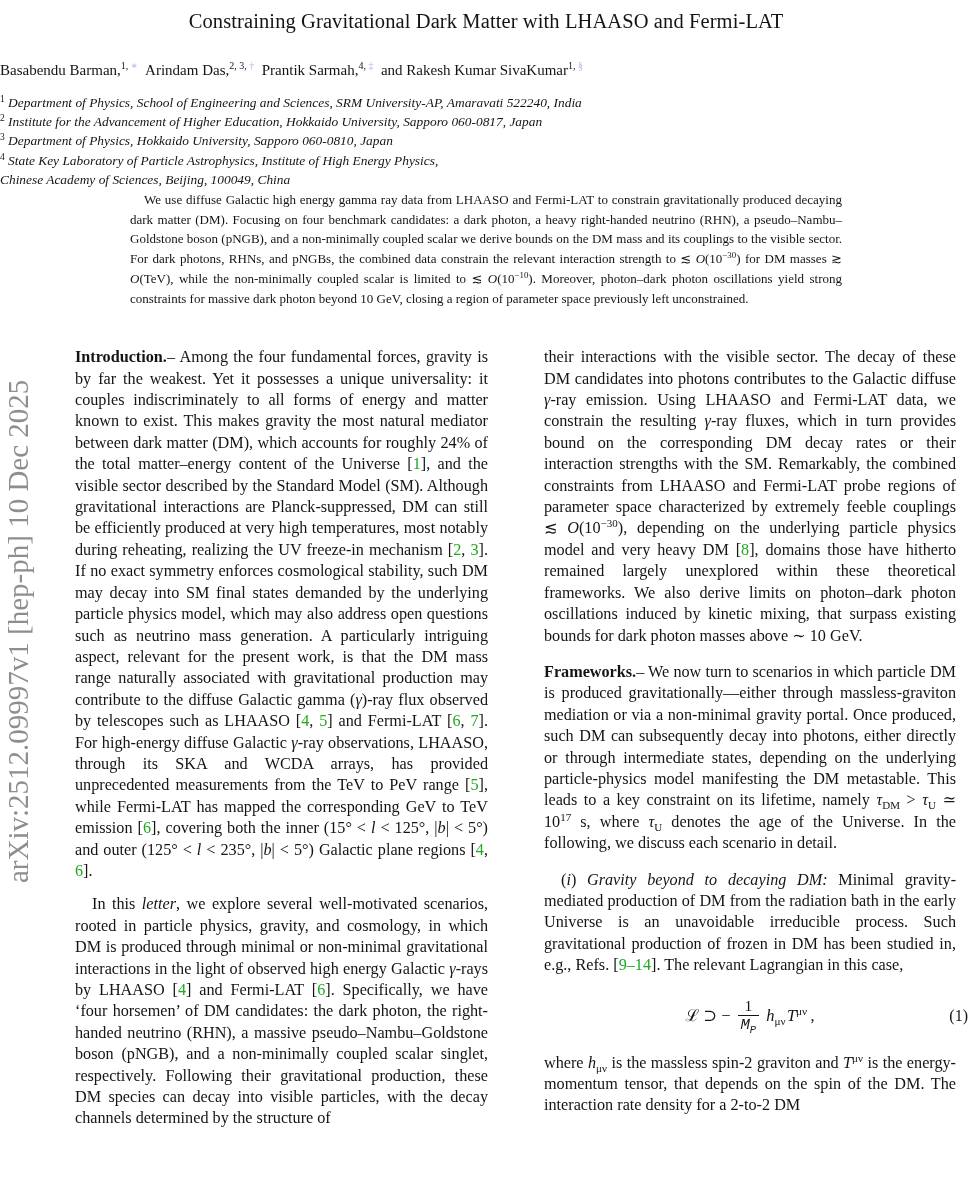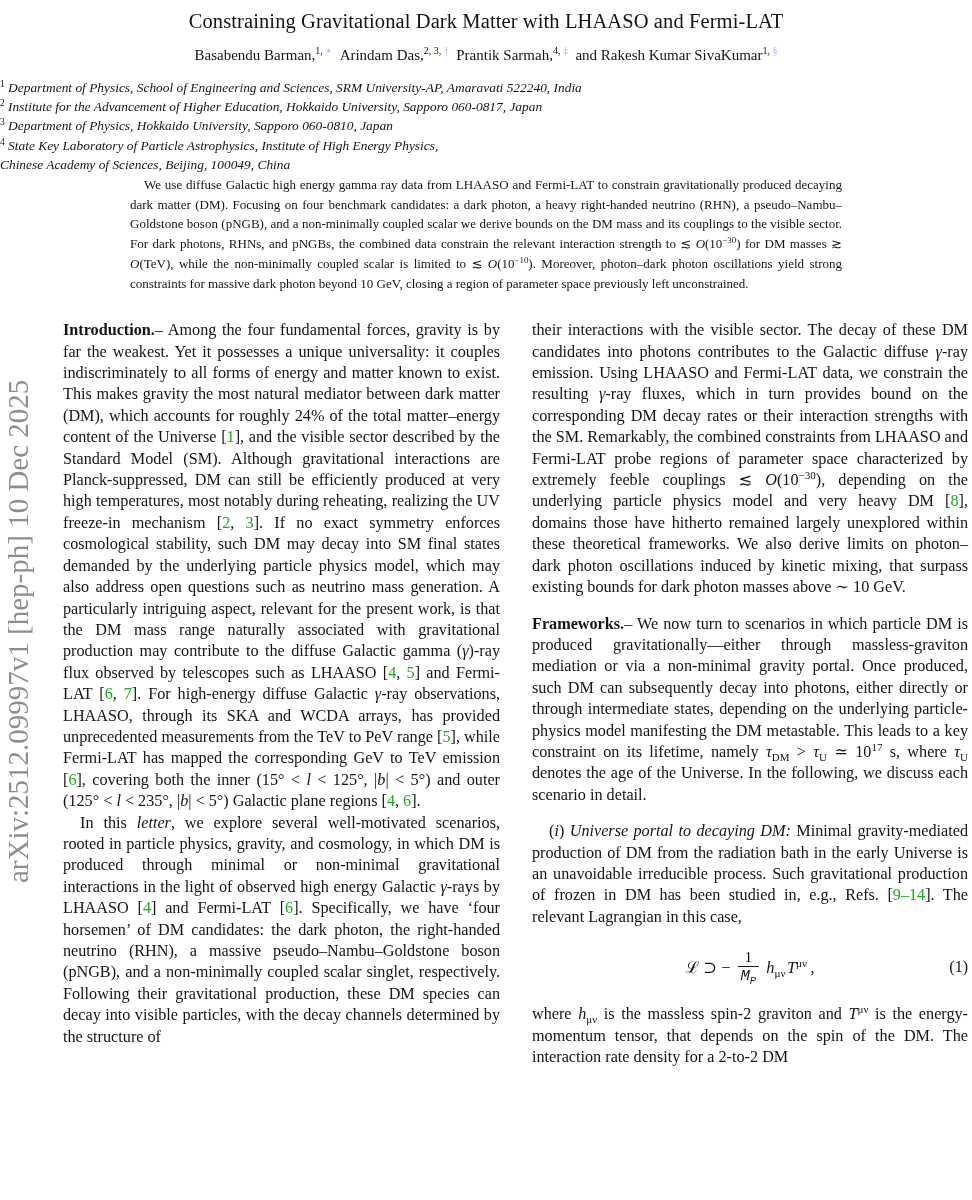--- a/index.html
+++ b/index.html
@@ -30,22 +30,21 @@
     white-space:nowrap;
   }
   .title{
     margin:10px 40px 0 40px;
     text-align:center;
     font-size:20.5px;
     font-weight:normal;
     letter-spacing:.1px;
   }
   .authors{
-    margin-top:14px;
-    text-align:center;
+    margin-top:29px;
     font-size:15px;
   }
   .authors sup{font-size:10px;line-height:0;}
   .fnmark{color:var(--fnmark);}
   .affiliations{
     margin-top:14px;
     text-align:left;
     font-style:italic;
     font-size:13.4px;
     line-height:19.2px;
@@ -64,21 +63,21 @@
     gap:32px;
     padding-left:63px;
     padding-right:4px;
     margin-top:27px;
     font-size:16.2px;
     line-height:21.4px;
     text-align:justify;
   }
   .col-left{width:437px;}
   .col-right{width:436px;}
-  .para{margin:0;}
+  .para{margin:12px;}
   .para.indent{text-indent:17px;}
   .para.gap{margin-top:15px;}
   .cite{color:var(--cite);}
   sup,sub{font-size:68%;line-height:0;}
   
   .equation{
     position:relative;
     margin:16px 0 14px 0;
     display:flex;
     align-items:center;
@@ -124,21 +123,21 @@
   <div class="abstract">We use diffuse Galactic high energy gamma ray data from LHAASO and Fermi-LAT to constrain gravitationally produced decaying dark matter (DM). Focusing on four benchmark candidates: a dark photon, a heavy right-handed neutrino (RHN), a pseudo–Nambu–Goldstone boson (pNGB), and a non-minimally coupled scalar we derive bounds on the DM mass and its couplings to the visible sector. For dark photons, RHNs, and pNGBs, the combined data constrain the relevant interaction strength to ≲ <i>O</i>(10<sup>−30</sup>) for DM masses ≳ <i>O</i>(TeV), while the non-minimally coupled scalar is limited to ≲ <i>O</i>(10<sup>−10</sup>). Moreover, photon–dark photon oscillations yield strong constraints for massive dark photon beyond 10 GeV, closing a region of parameter space previously left unconstrained.</div>
 
   <div class="columns">
     <div class="col-left">
       <p class="para"><b>Introduction.</b>– Among the four fundamental forces, gravity is by far the weakest. Yet it possesses a unique universality: it couples indiscriminately to all forms of energy and matter known to exist. This makes gravity the most natural mediator between dark matter (DM), which accounts for roughly 24% of the total matter–energy content of the Universe [<span class="cite">1</span>], and the visible sector described by the Standard Model (SM). Although gravitational interactions are Planck-suppressed, DM can still be efficiently produced at very high temperatures, most notably during reheating, realizing the UV freeze-in mechanism [<span class="cite">2</span>, <span class="cite">3</span>]. If no exact symmetry enforces cosmological stability, such DM may decay into SM final states demanded by the underlying particle physics model, which may also address open questions such as neutrino mass generation. A particularly intriguing aspect, relevant for the present work, is that the DM mass range naturally associated with gravitational production may contribute to the diffuse Galactic gamma (<i>γ</i>)-ray flux observed by telescopes such as LHAASO [<span class="cite">4</span>, <span class="cite">5</span>] and Fermi-LAT [<span class="cite">6</span>, <span class="cite">7</span>]. For high-energy diffuse Galactic <i>γ</i>-ray observations, LHAASO, through its SKA and WCDA arrays, has provided unprecedented measurements from the TeV to PeV range [<span class="cite">5</span>], while Fermi-LAT has mapped the corresponding GeV to TeV emission [<span class="cite">6</span>], covering both the inner (15° &lt; <i>l</i> &lt; 125°, |<i>b</i>| &lt; 5°) and outer (125° &lt; <i>l</i> &lt; 235°, |<i>b</i>| &lt; 5°) Galactic plane regions [<span class="cite">4</span>, <span class="cite">6</span>].</p>
       <p class="para indent">In this <i>letter</i>, we explore several well-motivated scenarios, rooted in particle physics, gravity, and cosmology, in which DM is produced through minimal or non-minimal gravitational interactions in the light of observed high energy Galactic <i>γ</i>-rays by LHAASO [<span class="cite">4</span>] and Fermi-LAT [<span class="cite">6</span>]. Specifically, we have ‘four horsemen’ of DM candidates: the dark photon, the right-handed neutrino (RHN), a massive pseudo–Nambu–Goldstone boson (pNGB), and a non-minimally coupled scalar singlet, respectively. Following their gravitational production, these DM species can decay into visible particles, with the decay channels determined by the structure of</p>
     </div>
     <div class="col-right">
       <p class="para">their interactions with the visible sector. The decay of these DM candidates into photons contributes to the Galactic diffuse <i>γ</i>-ray emission. Using LHAASO and Fermi-LAT data, we constrain the resulting <i>γ</i>-ray fluxes, which in turn provides bound on the corresponding DM decay rates or their interaction strengths with the SM. Remarkably, the combined constraints from LHAASO and Fermi-LAT probe regions of parameter space characterized by extremely feeble couplings ≲ <i>O</i>(10<sup>−30</sup>), depending on the underlying particle physics model and very heavy DM [<span class="cite">8</span>], domains those have hitherto remained largely unexplored within these theoretical frameworks. We also derive limits on photon–dark photon oscillations induced by kinetic mixing, that surpass existing bounds for dark photon masses above ∼ 10 GeV.</p>
       <p class="para gap"><b>Frameworks.</b>– We now turn to scenarios in which particle DM is produced gravitationally—either through massless-graviton mediation or via a non-minimal gravity portal. Once produced, such DM can subsequently decay into photons, either directly or through intermediate states, depending on the underlying particle-physics model manifesting the DM metastable. This leads to a key constraint on its lifetime, namely <i>τ</i><sub>DM</sub> &gt; <i>τ</i><sub>U</sub> ≃ 10<sup>17</sup> s, where <i>τ</i><sub>U</sub> denotes the age of the Universe. In the following, we discuss each scenario in detail.</p>
-      <p class="para indent gap">(<i>i</i>) <i>Universe portal to decaying DM:</i> Minimal gravity-mediated production of DM from the radiation bath in the early Universe is an unavoidable irreducible process. Such gravitational production of frozen in DM has been studied in, e.g., Refs. [<span class="cite">9–14</span>]. The relevant Lagrangian in this case,</p>
+      <p class="para indent gap">(<i>i</i>) <i>Gravity beyond to decaying DM:</i> Minimal gravity-mediated production of DM from the radiation bath in the early Universe is an unavoidable irreducible process. Such gravitational production of frozen in DM has been studied in, e.g., Refs. [<span class="cite">9–14</span>]. The relevant Lagrangian in this case,</p>
 
       <div class="equation">
         <span class="eq-body">
           <span class="eq-lhs">ℒ ⊃ −</span>
           <span class="frac">
             <span class="num">1</span>
             <span class="den"><i>M</i><sub><i>P</i></sub></span>
           </span>
           <span class="eq-rhs"><i>h</i><sub>μν</sub> <i>T</i><sup>μν</sup> ,</span>
         </span>

